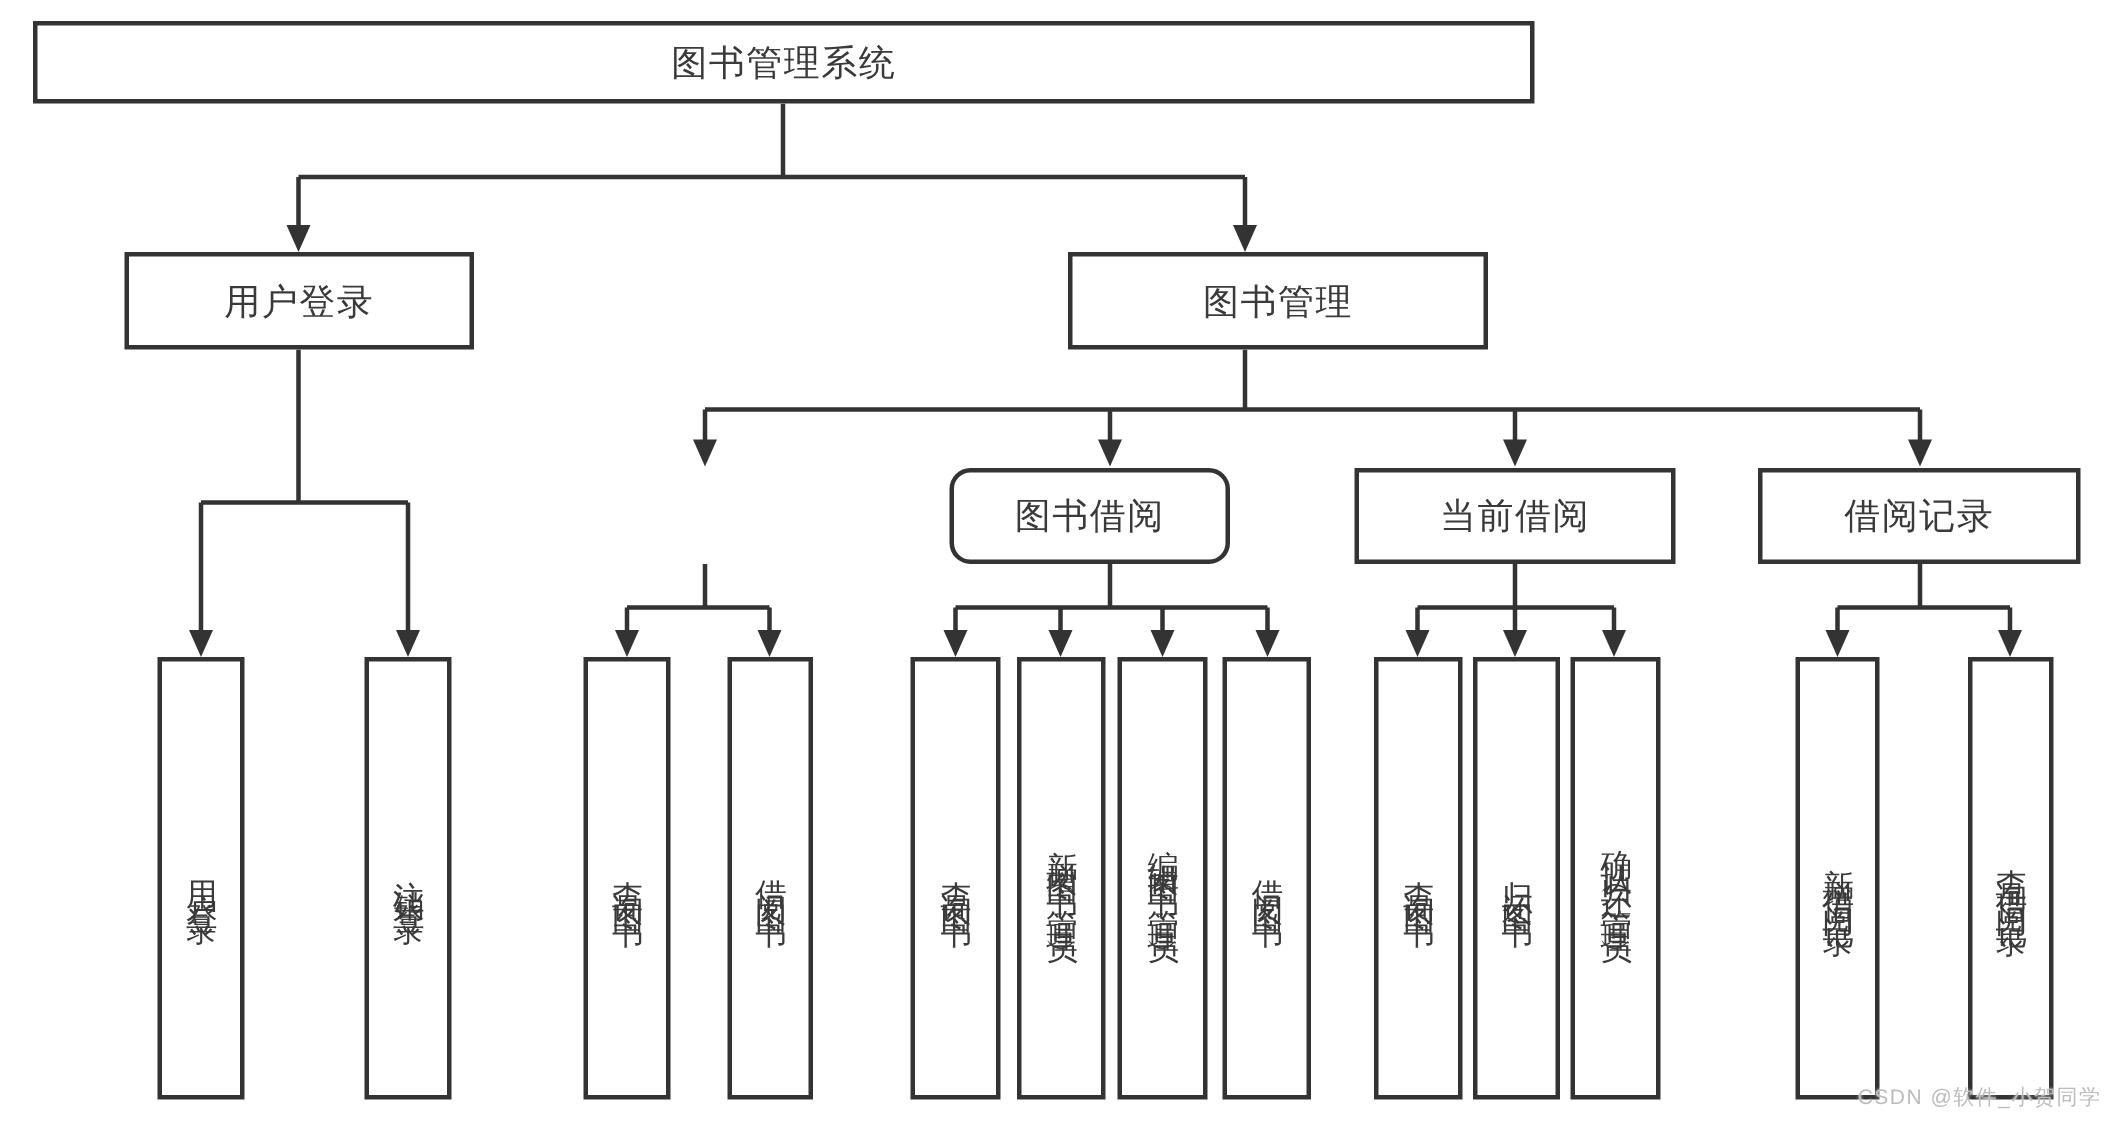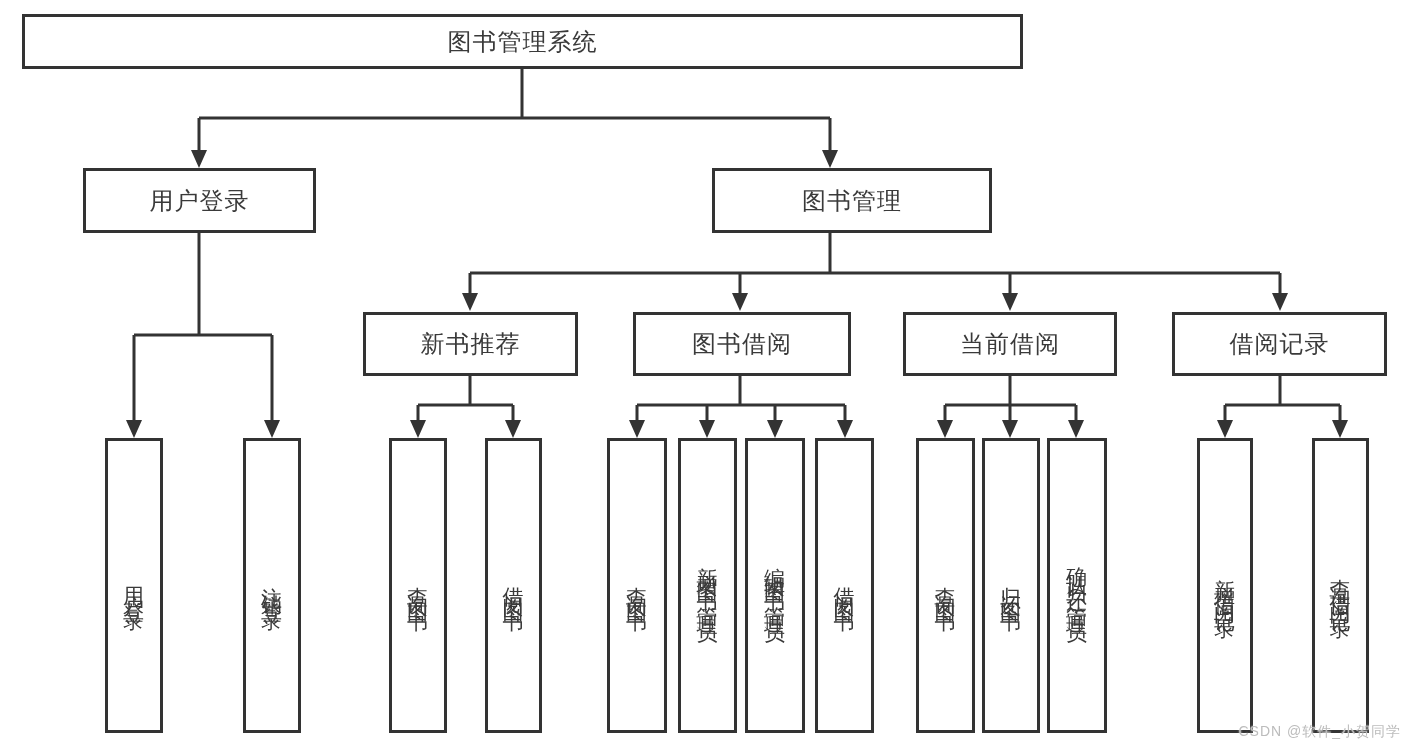--- a/index.html
+++ b/index.html
@@ -73,24 +73,21 @@
     <span>图书管理系统</span>
   </div>
 
   <div class="node node-h" style="left:83px; top:168px; width:233px; height:65px;">
     <span>用户登录</span>
   </div>
   <div class="node node-h" style="left:712px; top:168px; width:280px; height:65px;">
     <span>图书管理</span>
   </div>
 
-  <div class="node node-h" style="left:363px; top:312px; width:215px; height:64px;">
-    <span>新书推荐</span>
-  </div>
-  <div class="node node-h" style="left:633px; top:312px; width:218px; height:64px;">
+  <div class="node node-h" style="left:633px; top:312px; width:187px; height:64px;border-radius:14px;">
     <span>图书借阅</span>
   </div>
   <div class="node node-h" style="left:903px; top:312px; width:214px; height:64px;">
     <span>当前借阅</span>
   </div>
   <div class="node node-h" style="left:1172px; top:312px; width:215px; height:64px;">
     <span>借阅记录</span>
   </div>
 
   <div class="node node-v" style="left:105px; top:438px; width:58px; height:295px;">

